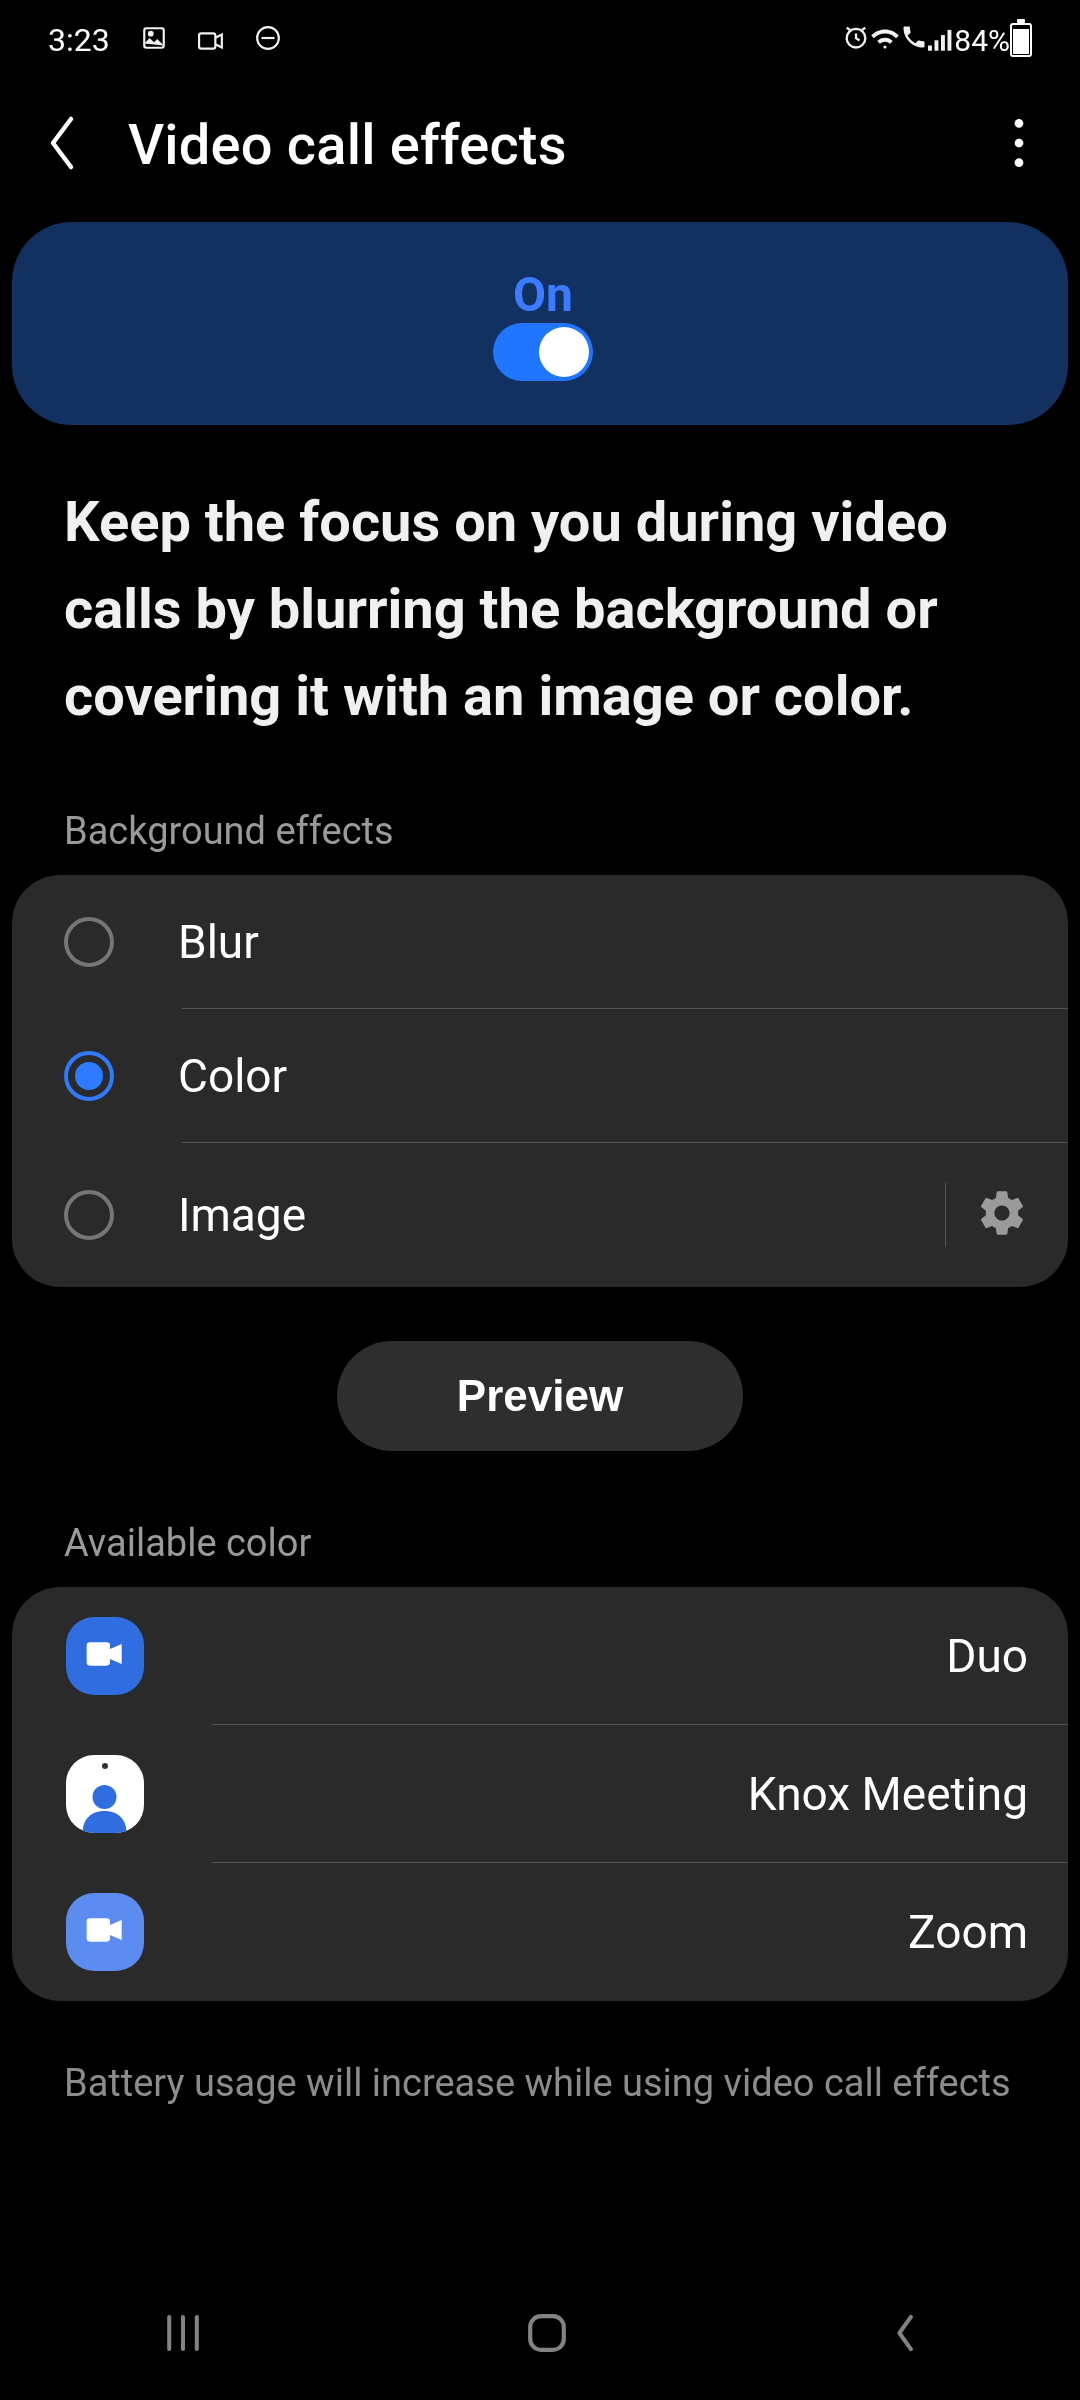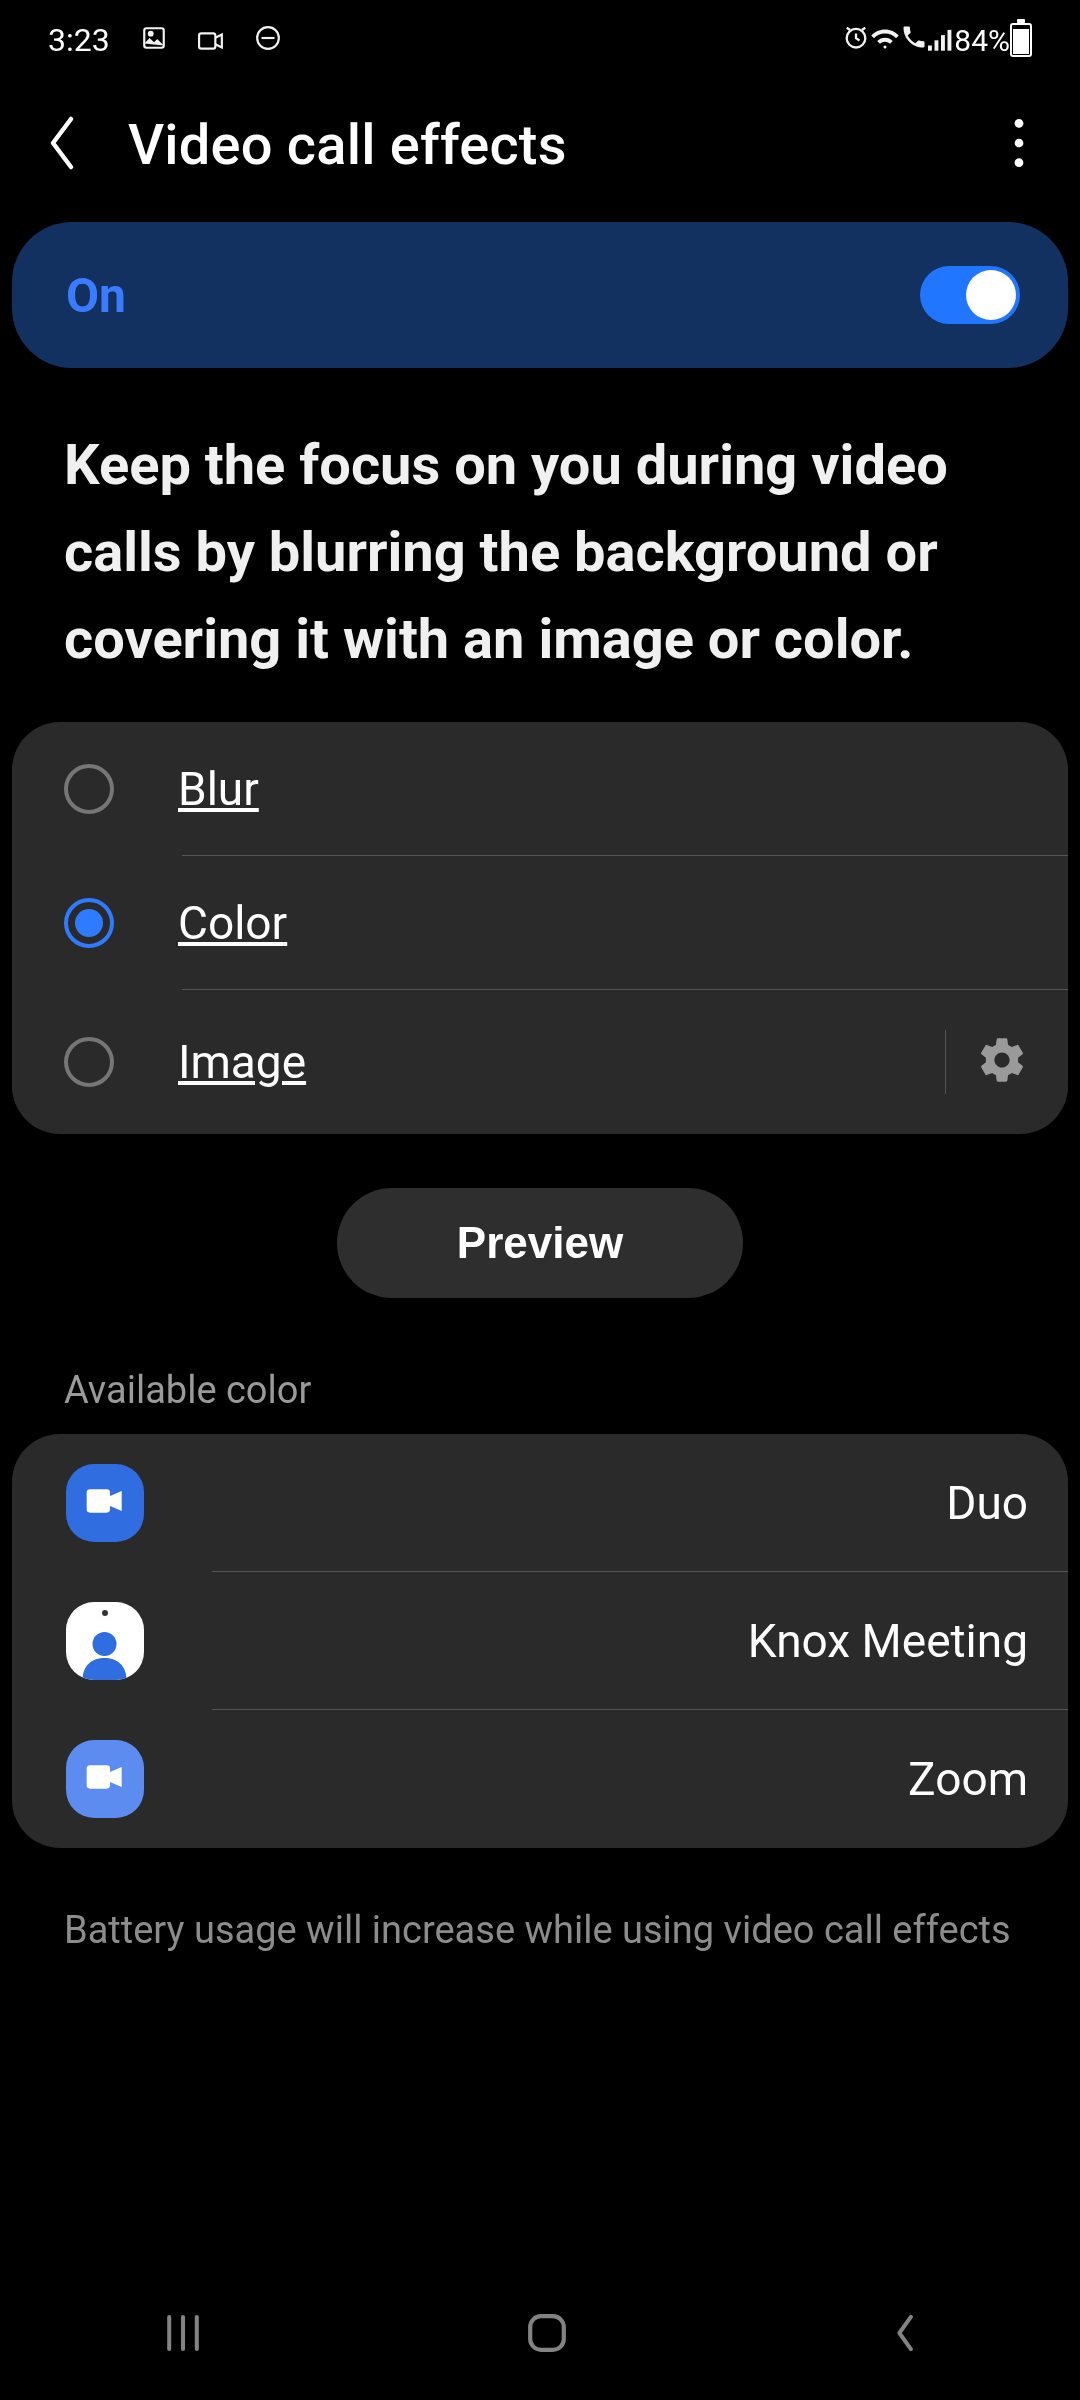--- a/index.html
+++ b/index.html
@@ -53,20 +53,21 @@
     .content { padding: 0 12px; }
 
     .master-toggle {
       background: #123060;
       border-radius: 60px;
       margin: 0 0 30px 0;
       padding: 44px 48px 44px 54px;
       display: flex;
       align-items: center;
       justify-content: space-between;
+      flex-direction: column;
     }
     .master-toggle-label {
       color: #3b7bff;
       font-size: 48px;
       font-weight: 700;
     }
     .switch {
       width: 100px;
       height: 58px;
       background: #2176ff;
@@ -122,21 +123,20 @@
     }
     .radio-dot {
       width: 28px; height: 28px;
       border-radius: 50%;
       background: #2e7bff;
     }
     .radio-label {
       font-size: 46px;
       color: #fff;
       flex: 1;
-      text-decoration: underline;
     }
     .divider {
       position: absolute;
       bottom: 0;
       left: 170px;
       right: 0;
       height: 1px;
       background: #555;
     }
     .gear-wrap {
@@ -299,20 +299,21 @@
 
   <div class="master-toggle">
     <span class="master-toggle-label">On</span>
     <div class="switch">
       <div class="switch-knob"></div>
     </div>
   </div>
 
   <div class="description">Keep the focus on you during video calls by blurring the background or covering it with an image or color.</div>
 
+  <div class="section-header">Background effects</div>
 
   <div class="card">
     <div class="radio-row">
       <div class="radio-circle"></div>
       <div class="radio-label">Blur</div>
       <div class="divider"></div>
     </div>
 
     <div class="radio-row">
       <div class="radio-circle selected">

